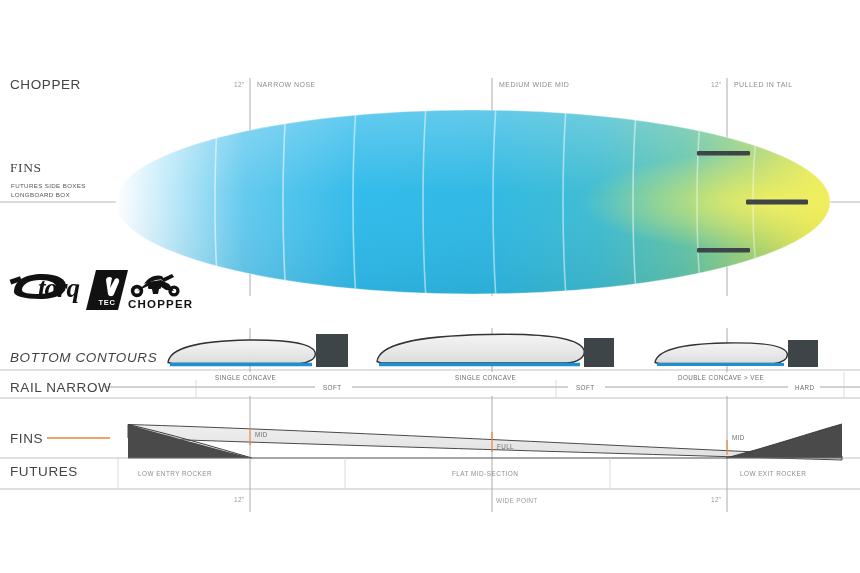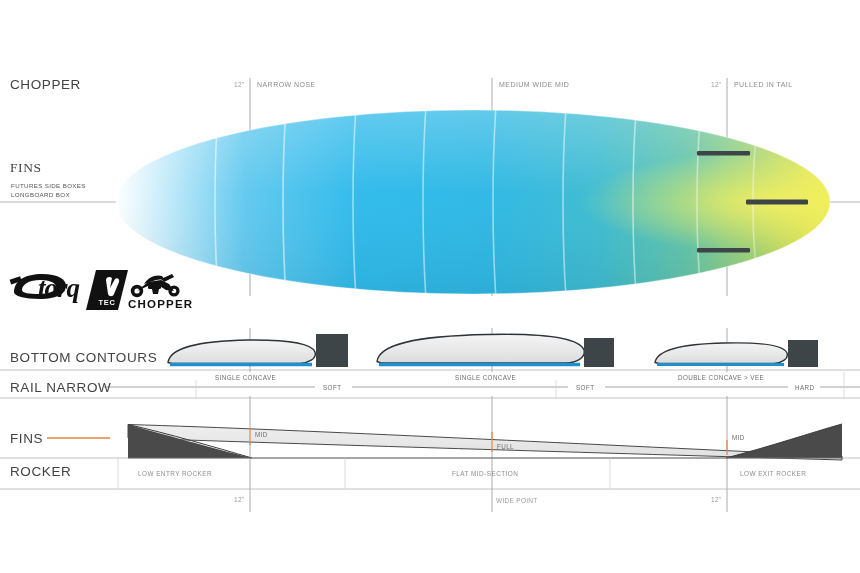--- a/index.html
+++ b/index.html
@@ -188,24 +188,24 @@
       <text x="0" y="36" font-family="'Liberation Sans',sans-serif" font-size="11.5" font-weight="bold" fill="#111" letter-spacing="1.2">CHOPPER</text>
     </g>
   </svg>
 
   <div class="row-label" style="left:10px;top:77px;">CHOPPER</div>
 
   <div class="row-label" style="left:10px;top:160px;font-family:Liberation Serif, serif;">FINS</div>
   <div class="sub-label" style="left:11px;top:182px;">FUTURES SIDE BOXES</div>
   <div class="sub-label" style="left:11px;top:191px;">LONGBOARD BOX</div>
 
-  <div class="row-label" style="left:10px;top:350px;">BOTTOM  CONTOURS</div>
+  <div class="row-label" style="left:10px;top:350px;font-style:italic;">BOTTOM  CONTOURS</div>
   <div class="row-label" style="left:10px;top:380px;">RAIL NARROW</div>
   <div class="row-label" style="left:10px;top:431px;">FINS</div>
-  <div class="row-label" style="left:10px;top:464px;">ROCKER</div>
+  <div class="row-label" style="left:10px;top:464px;">FUTURES</div>
 
   <div class="tick-label" style="left:234px;top:81px;">12"</div>
   <div class="zone-label" style="left:257px;top:81px;">NARROW NOSE</div>
   <div class="zone-label" style="left:499px;top:81px;">MEDIUM WIDE MID</div>
   <div class="tick-label" style="left:711px;top:81px;">12"</div>
   <div class="zone-label" style="left:734px;top:81px;">PULLED IN TAIL</div>
 
   <div class="cs-label" style="left:215px;top:374px;">SINGLE CONCAVE</div>
   <div class="cs-label" style="left:455px;top:374px;">SINGLE CONCAVE</div>
   <div class="cs-label" style="left:678px;top:374px;">DOUBLE CONCAVE &gt; VEE</div>

